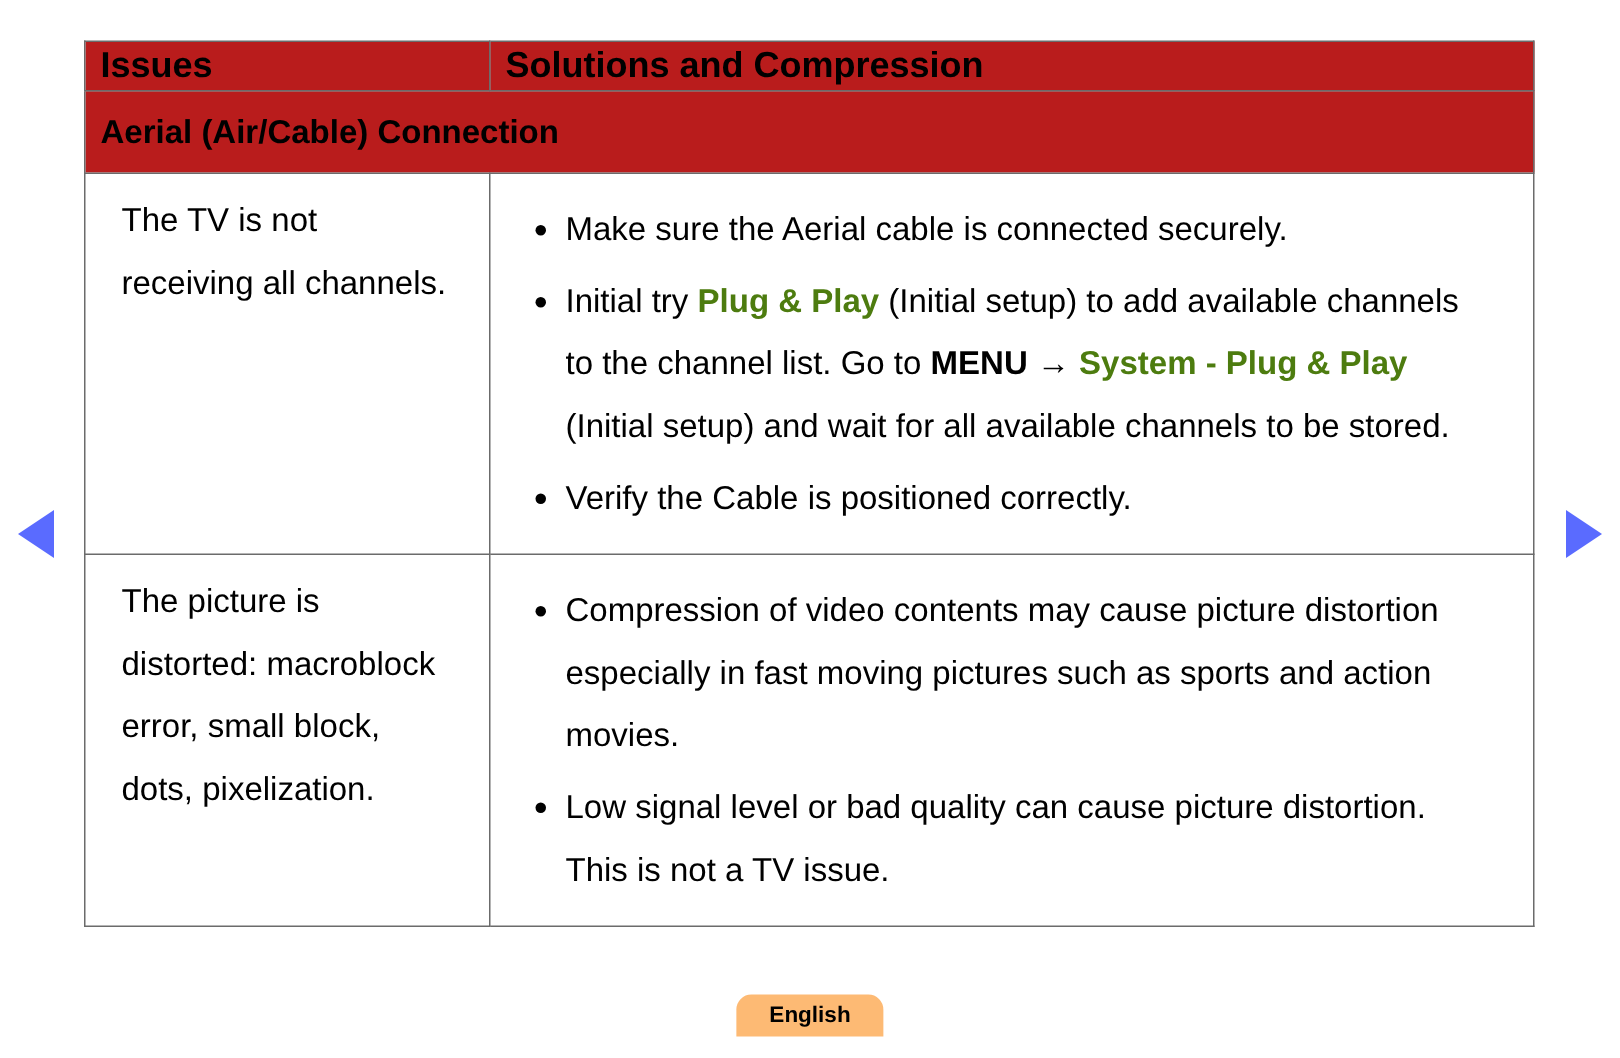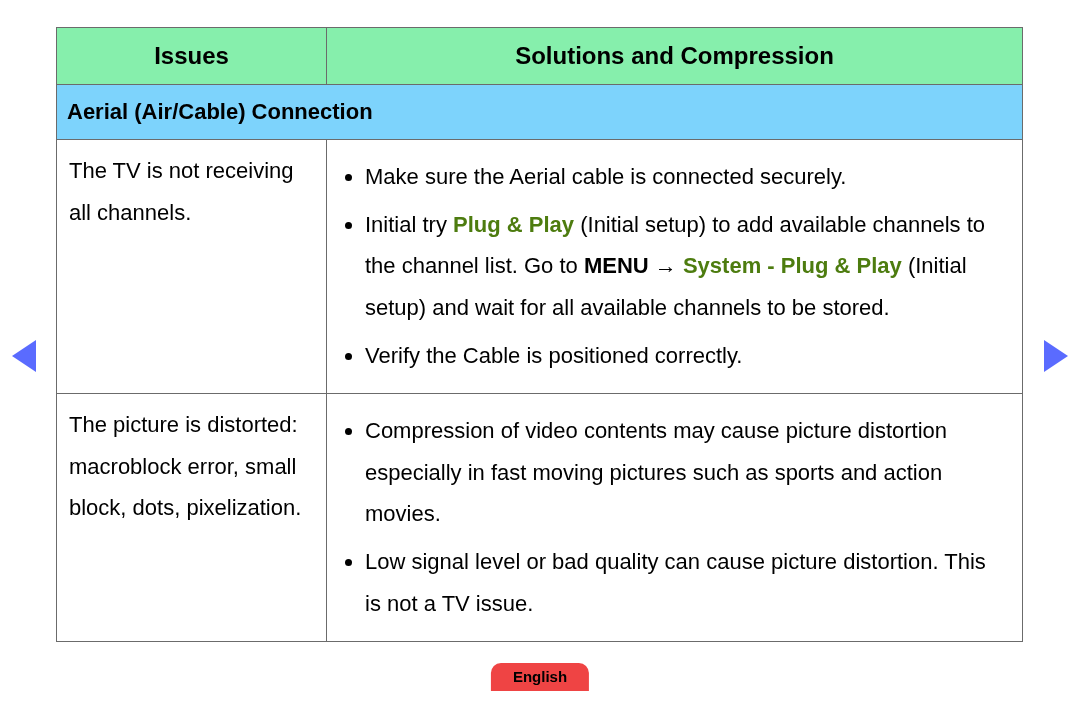--- a/index.html
+++ b/index.html
@@ -22,36 +22,36 @@
     top: 27px;
     width: 966px;
     border-collapse: collapse;
     table-layout: fixed;
     font-size: 22px;
   }
   .tbl col.col-issues { width: 270px; }
   .tbl col.col-solutions { width: 696px; }
 
   .tbl th {
-    background: #86efac;
+    background: #b91c1c;
     border: 1px solid #6b6b6b;
     border-right: 1px solid #6b6b6b;
     font-weight: 700;
-    text-align: center;
-    padding: 14px 10px;
+    text-align: left;
+    padding: 2px 10px;
     font-size: 24px;
   }
   .tbl td {
     border: 1px solid #6b6b6b;
-    padding: 10px 12px;
+    padding: 10px 24px;
     vertical-align: top;
     line-height: 1.9;
   }
   .section-header td {
-    background: #7dd3fc;
+    background: #b91c1c;
     font-weight: 700;
     font-size: 22px;
     padding: 6px 10px;
   }
   .tbl ul {
     margin: 6px;
     padding-left: 20px;
   }
   .tbl ul li {
     margin: 0 0 6px 0;
@@ -82,21 +82,21 @@
     border-top: 16px solid transparent;
     border-bottom: 16px solid transparent;
     border-left: 24px solid #5a6bff;
   }
   
   .lang-pill {
     position: absolute;
     left: 50%;
     transform: translateX(-50%);
     bottom: 14px;
-    background: #ef4444;
+    background: #fdba74;
     padding: 5px 22px 6px 22px;
     border-radius: 10px 10px 0 0;
     font-size: 15px;
     font-weight: 700;
     color: #000;
   }
 </style>
 </head>
 <body>
 

